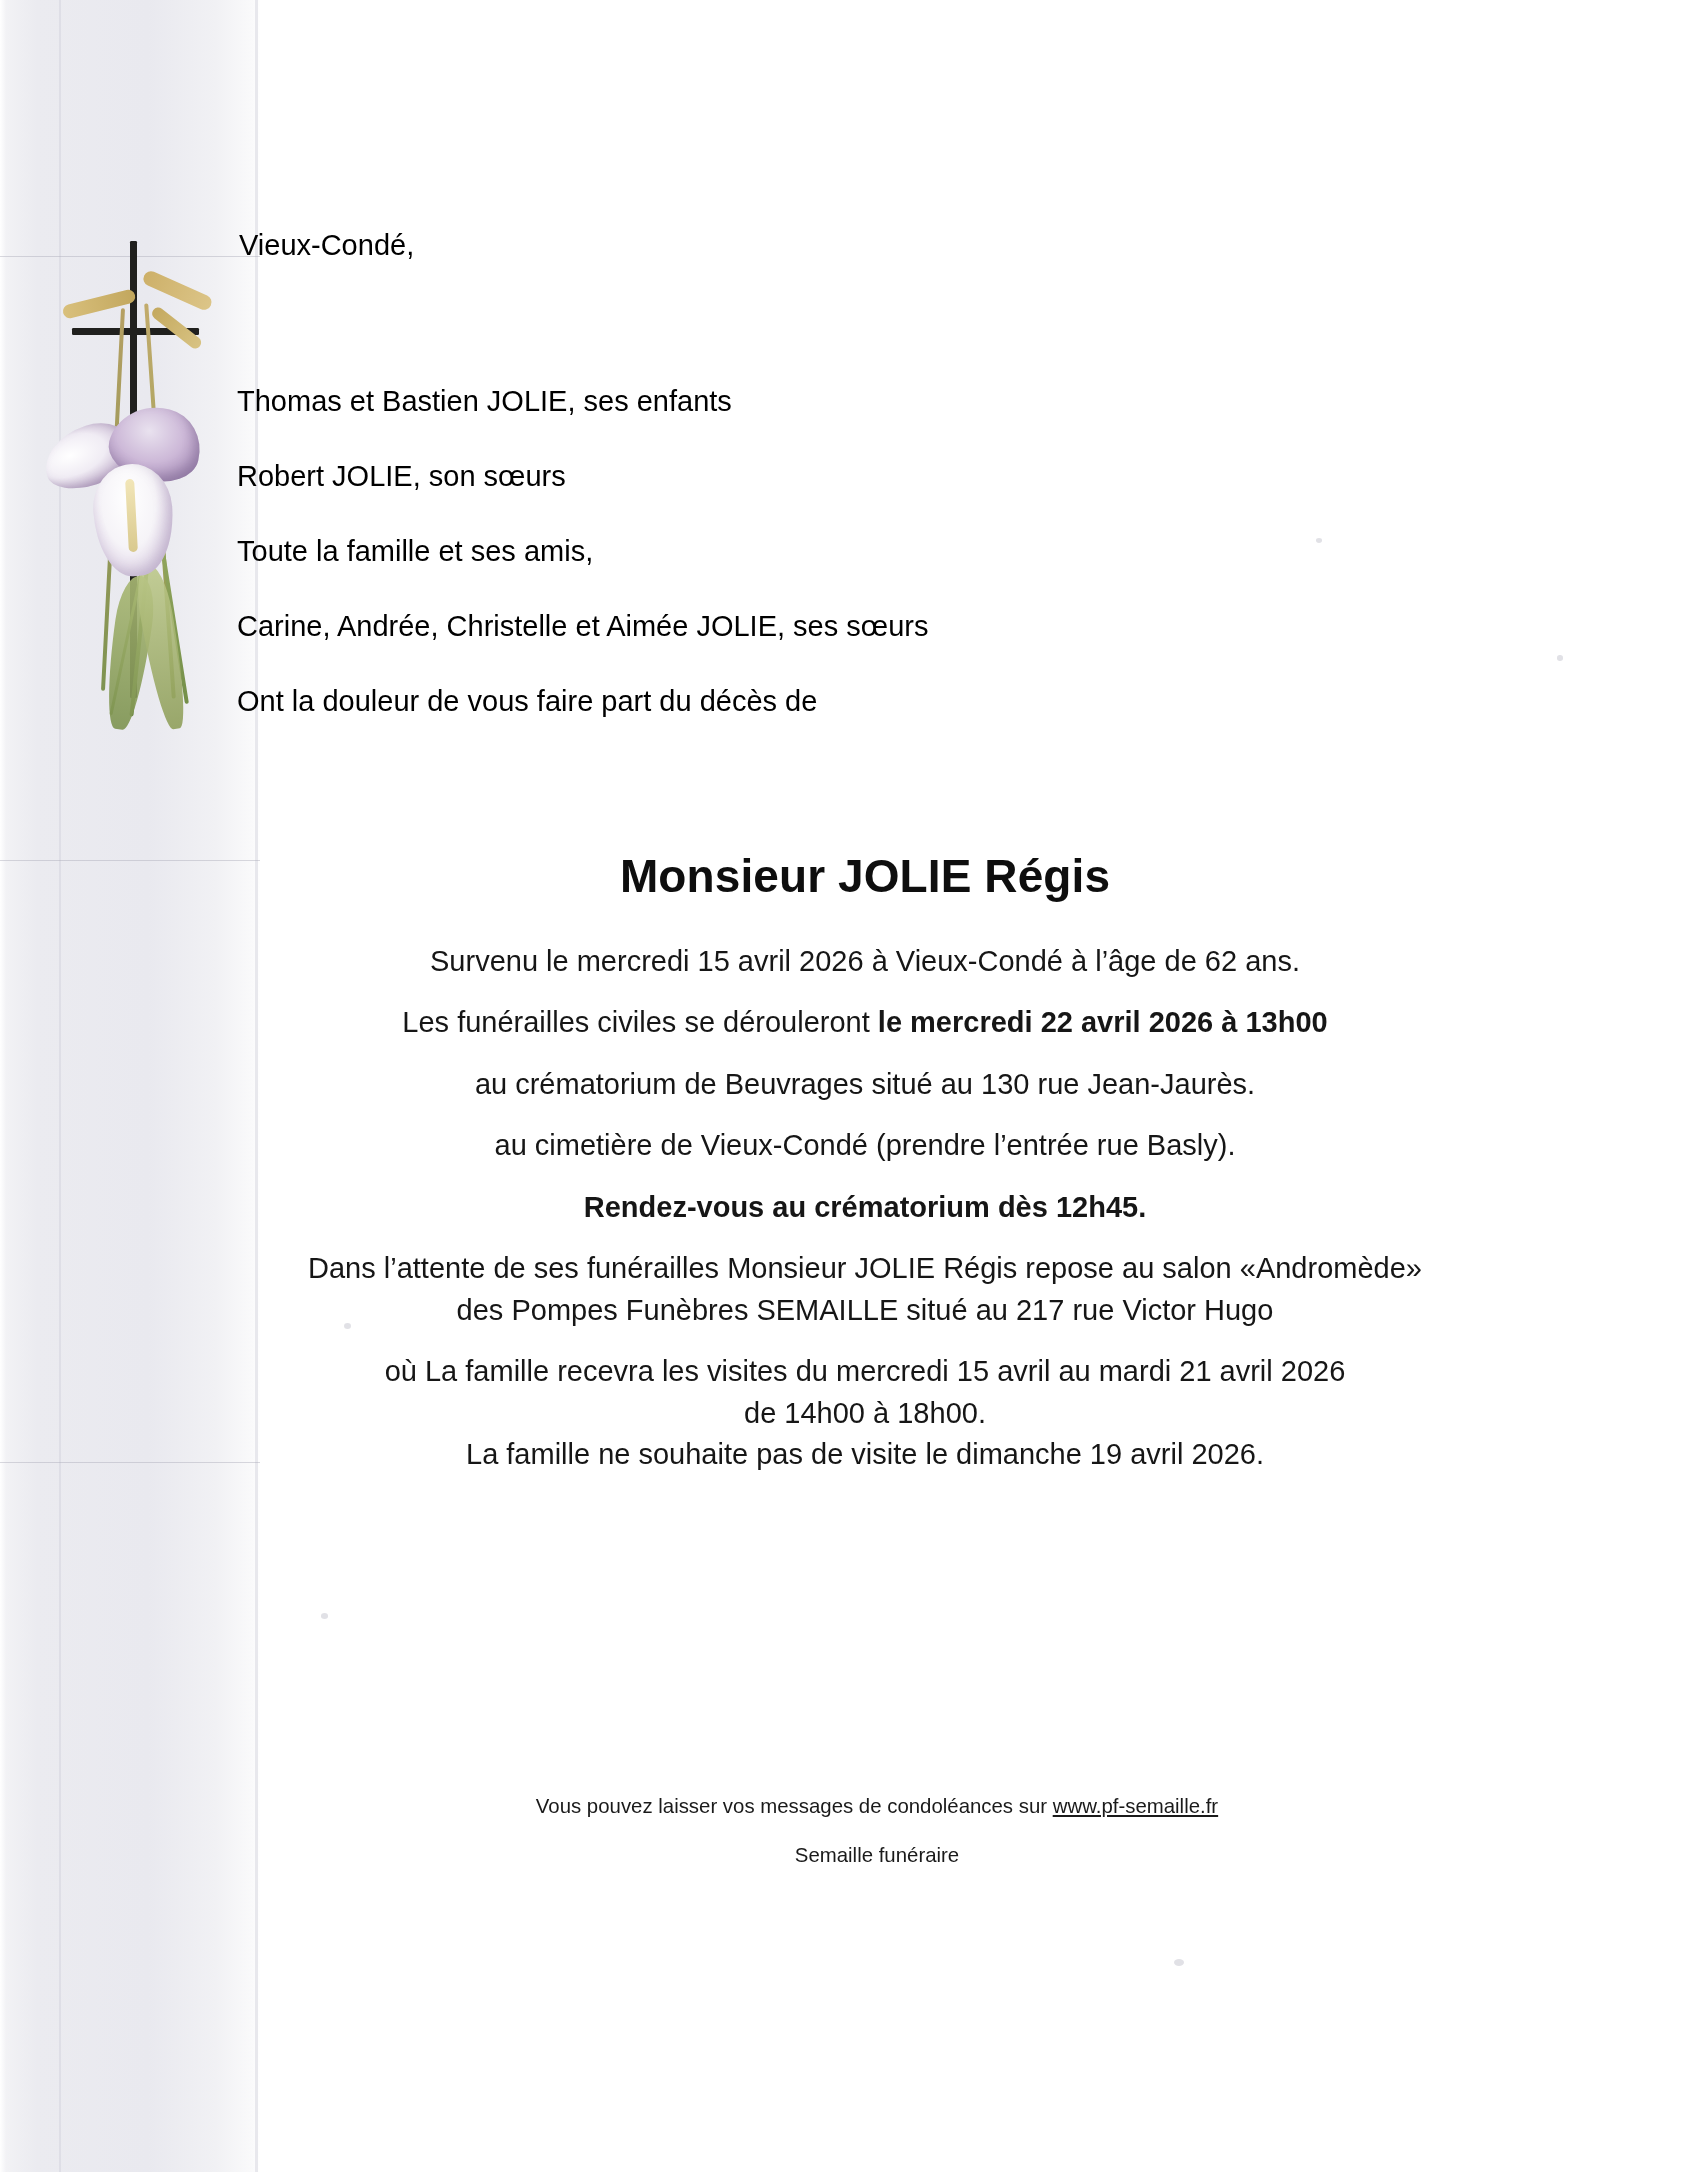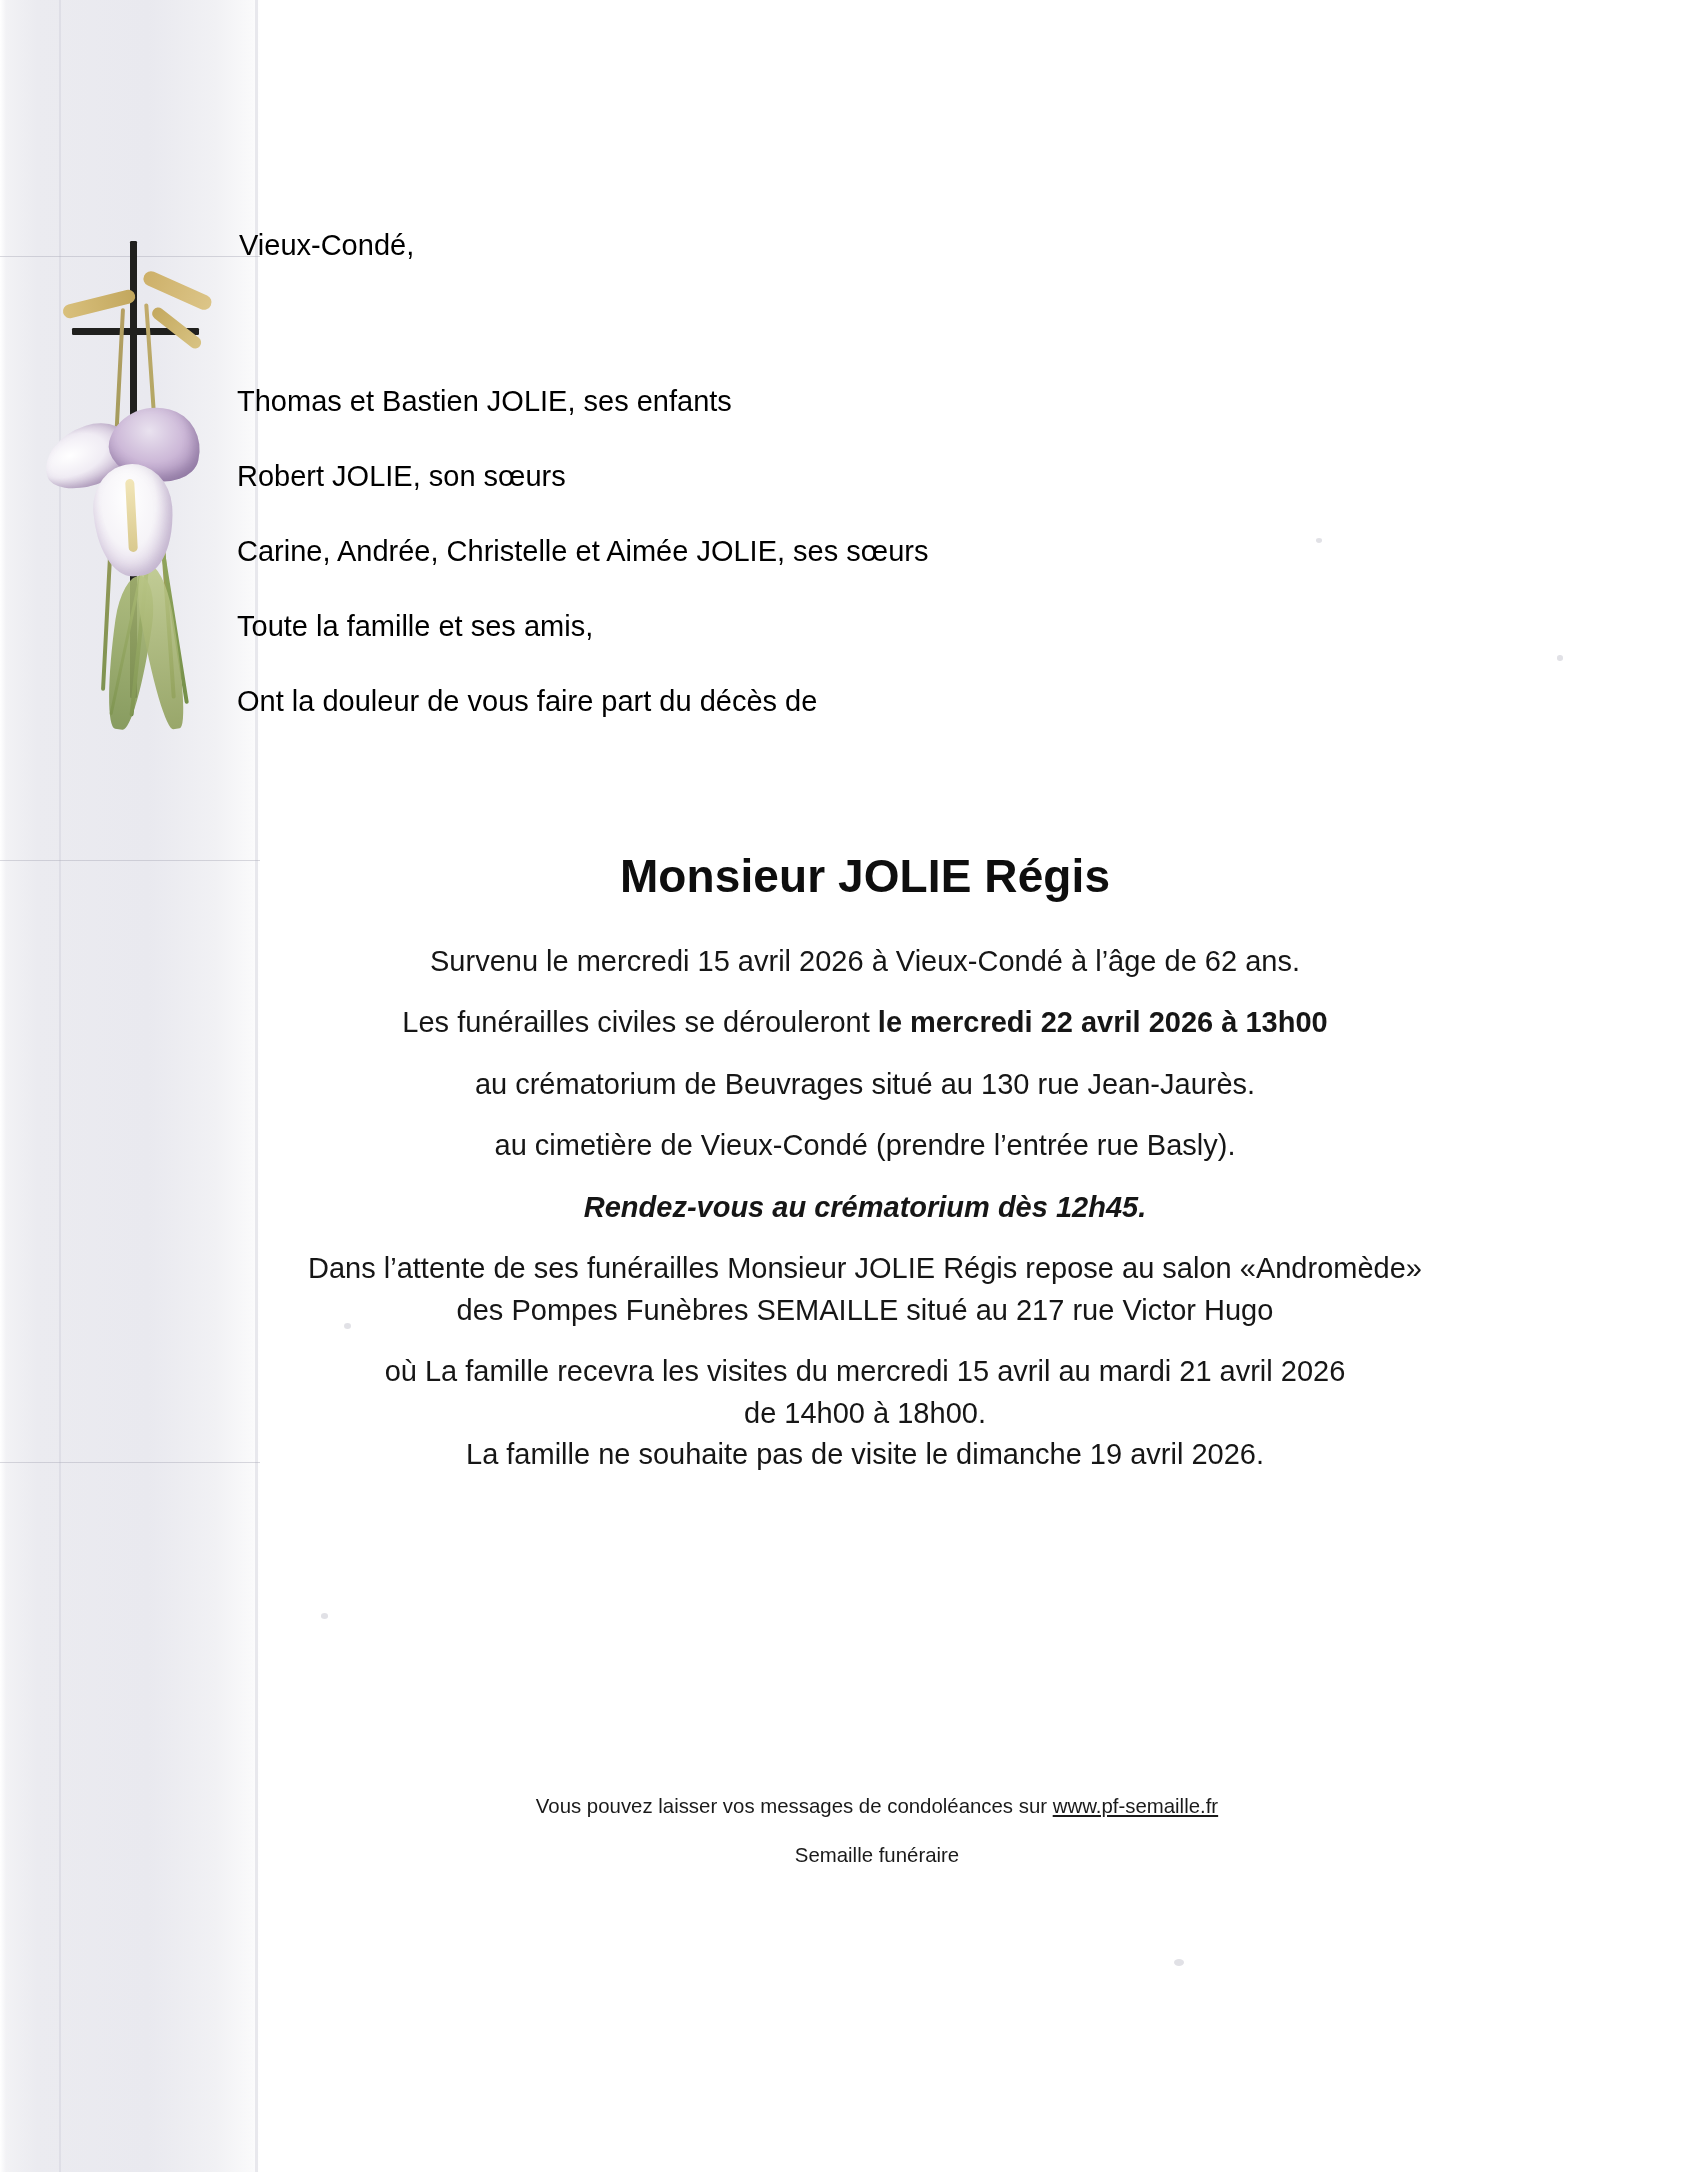--- a/index.html
+++ b/index.html
@@ -208,21 +208,20 @@
   .body-block p {
     margin: 0 0 31px 0;
     font-size: 29px;
     line-height: 1.05;
     color: #161616;
   }
   .b { font-weight: bold; }
 
   .rdv {
     font-weight: bold;
-    font-style: italic;
     font-size: 29px;
   }
 
   .salon-block p { margin-bottom: 11px; }
   .salon-block p.last { margin-bottom: 31px; }
 
   .footer {
     position: absolute;
     left: 12px;
     top: 1795px;
@@ -287,22 +286,22 @@
 <div class="speck" style="left:321px;top:1613px;width:7.4px;height:5.6px"></div>
 <div class="speck" style="left:1174px;top:1959px;width:10px;height:6.8px"></div>
 
 <div class="doc">
 
   <div class="line city">Vieux-Condé,</div>
 
   <div class="family">
     <div class="line">Thomas et Bastien JOLIE, ses enfants</div>
     <div class="line">Robert JOLIE, son sœurs</div>
+    <div class="line">Toute la famille et ses amis,</div>
     <div class="line">Carine, Andrée, Christelle et Aimée JOLIE, ses sœurs</div>
-    <div class="line">Toute la famille et ses amis,</div>
     <div class="line">Ont la douleur de vous faire part du décès de</div>
   </div>
 
   <div class="name">Monsieur JOLIE Régis</div>
 
   <div class="body-block">
     <p>Survenu le mercredi 15 avril 2026 à Vieux-Condé à l’âge de 62 ans.</p>
 
     <p><span>Les funérailles civiles se dérouleront </span><span class="b">le mercredi 22 avril 2026 à 13h00</span></p>
     <p>au crématorium de Beuvrages situé au 130 rue Jean-Jaurès.</p>

